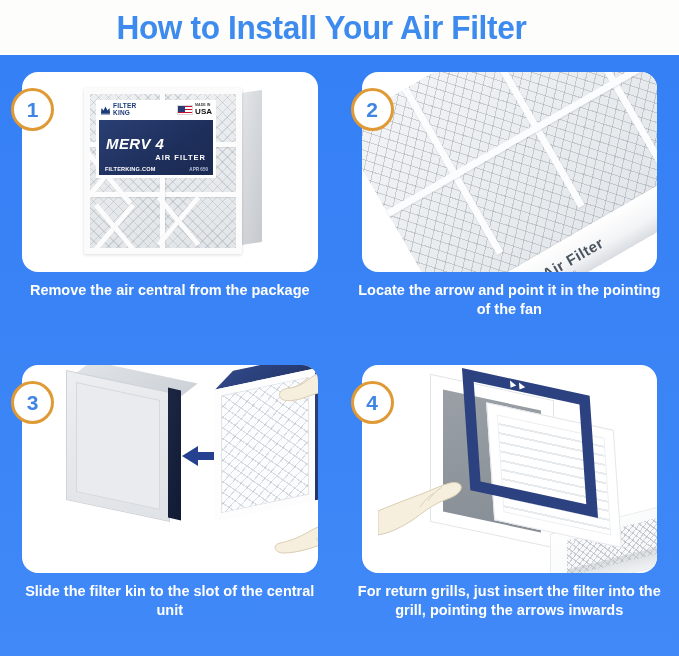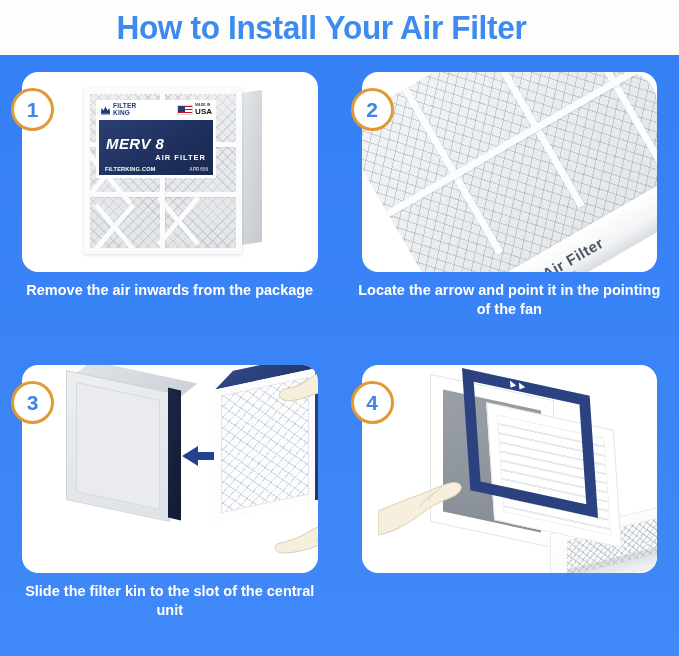--- a/index.html
+++ b/index.html
@@ -56,21 +56,21 @@
   }
 
   .caption {
     position: absolute; left: 16px; right: 16px; top: 226px;
     text-align: center; color: #ffffff;
     font-size: 14.5px; font-weight: 700; line-height: 1.32;
   }
   .cell.row2 .caption { top: 234px; text-align: center; }
 
   
-  .art { position: absolute; inset: 0; border-radius: 31px; }
+  .art { position: absolute; inset: 0; }
 
   
   .p1-filter {
     position: absolute; left: 62px; top: 16px; width: 178px; height: 166px;
   }
   .p1-side {
     position: absolute; right: 0; top: 6px; width: 26px; height: 152px;
     background: linear-gradient(100deg, #e9ebed 0%, #d6d9dd 45%, #c6cace 100%);
     transform: skewY(-9deg); transform-origin: left top;
     border-radius: 1px;
@@ -334,34 +334,34 @@
                   </div>
                   <div class="p1-usa">
                     <div class="p1-flag"></div>
                     <div class="p1-usatxt">
                       <span class="p1-madein">MADE IN</span>
                       <span class="p1-usaword">USA</span>
                     </div>
                   </div>
                 </div>
                 <div class="p1-navy">
-                  <div class="p1-merv">MERV 8</div>
+                  <div class="p1-merv">MERV 4</div>
                   <div class="p1-af">AIR FILTER</div>
                   <div class="p1-navybot">
                     <span class="p1-site">FILTERKING.COM</span>
                     <span class="p1-apr">APR 650</span>
                   </div>
                 </div>
               </div>
             </div>
           </div>
         </div>
       </div>
       <div class="badge">1</div>
-      <div class="caption">Remove the air inwards from the package</div>
+      <div class="caption">Remove the air central from the package</div>
     </div>
 
     <div class="cell row1">
       <div class="card">
         <div class="art p2-wrap">
           <div class="p2-body">
             <div class="p2-inner"></div>
             <div class="p2-brace" style="left:74px;top:0;width:7px;height:190px"></div>
             <div class="p2-brace" style="left:168px;top:0;width:7px;height:190px"></div>
             <div class="p2-brace" style="left:258px;top:0;width:7px;height:190px"></div>
@@ -429,16 +429,17 @@
               <path d="M11 1 L17 4.5 L11 8 Z" fill="#ffffff"></path>
             </svg>
           </div>
           <svg class="p4-hand" viewBox="0 0 112 80">
             <path d="M0 74 L0 50 C14 44 30 38 46 32 C56 28 64 24 72 22 C80 20 86 24 82 30 C78 36 68 38 60 42 C52 46 44 52 36 58 C24 66 12 72 0 74 Z" fill="#f7efdd" stroke="#d9cdb4" stroke-width="1"></path>
             <path d="M64 26 C58 30 54 34 50 40 M56 32 C50 36 46 40 42 46" fill="none" stroke="#ded2ba" stroke-width="1"></path>
           </svg>
         </div>
       </div>
       <div class="badge">4</div>
+      <div class="caption">For return grills, just insert the filter into the grill, pointing the arrows inwards</div>
     </div>
 
   </div>
 </div>
 
 </body></html>

